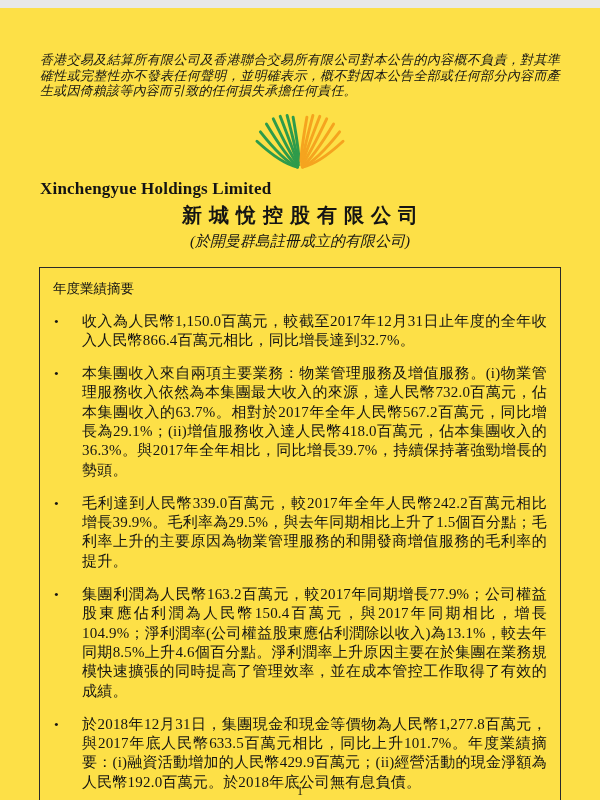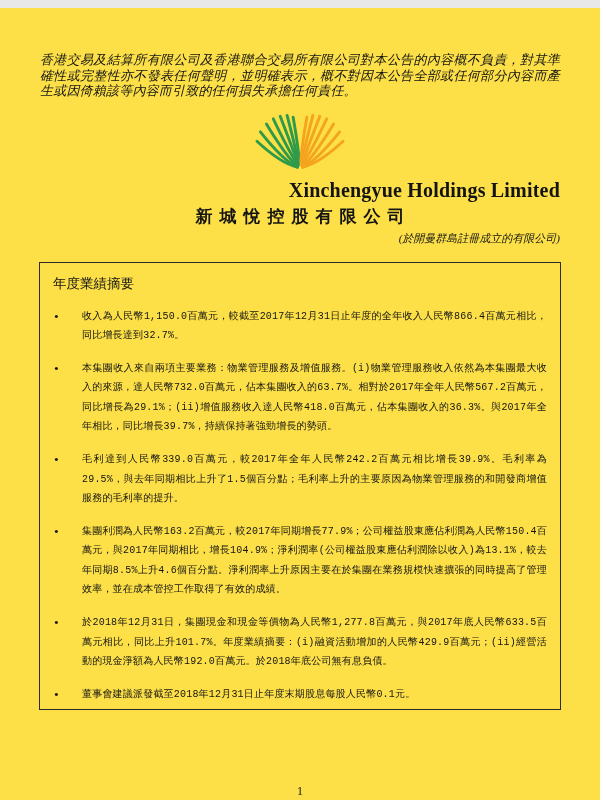--- a/index.html
+++ b/index.html
@@ -17,29 +17,29 @@
     margin:0;
     font-style:italic;
     font-size:13px;
     line-height:15.5px;
     text-align:justify;
     letter-spacing:.2px;
   }
   .logo-block{ text-align:center; margin-top:13px; height:62px; }
   .logo-block svg{ display:inline-block; }
   .company-en{
-    text-align:right; font-weight:bold; font-size:20px; margin-top:5px;
+    text-align:left; font-weight:bold; font-size:17px; margin-top:5px;
     letter-spacing:.2px;
   }
   .company-zh{
-    text-align:center; font-weight:bold; font-size:17px; margin-top:3px;
+    text-align:center; font-weight:bold; font-size:20px; margin-top:3px;
     letter-spacing:7px; text-indent:7px;
     font-family:"Liberation Sans","DejaVu Sans",sans-serif;
   }
-  .incorp{ text-align:right; font-style:italic; font-size:11px; margin-top:3px; }
+  .incorp{ text-align:center; font-style:italic; font-size:15px; margin-top:3px; }
   .stock-code{ text-align:center; font-weight:bold; font-size:13.5px; margin-top:7px; }
   .title{
     text-align:center; font-weight:bold; font-size:15px; margin:22px 0 0 0;
     letter-spacing:1px;
   }
   .summary-box{
     margin-top:16px;
     border:1px solid #2a2a2a;
     box-sizing:border-box;
     width:522px; margin-left:-1px;
@@ -48,23 +48,22 @@
   .box-heading{
     font-weight:normal; font-size:13.5px;
     font-family:"Liberation Sans","DejaVu Sans",sans-serif;
     margin:2px 0 0 0;
   }
   .bullet{ display:flex; margin-top:14px; }
   .bullet .marker{
     flex:0 0 28px; font-size:13.5px; line-height:19.3px; padding-left:1px;
   }
   .bullet .btext{
-    flex:1; font-size:10px; line-height:19.3px; text-align:justify;
+    flex:1; font-size:15px; line-height:19.3px; text-align:justify;
     letter-spacing:.2px;
-    font-family:Liberation Mono, monospace;
   }
   .page-number{
     position:absolute; bottom:9px; left:0; width:100%;
     text-align:center; font-size:12px;
   }
 </style>
 </head>
 <body>
 
 <div class="page">

